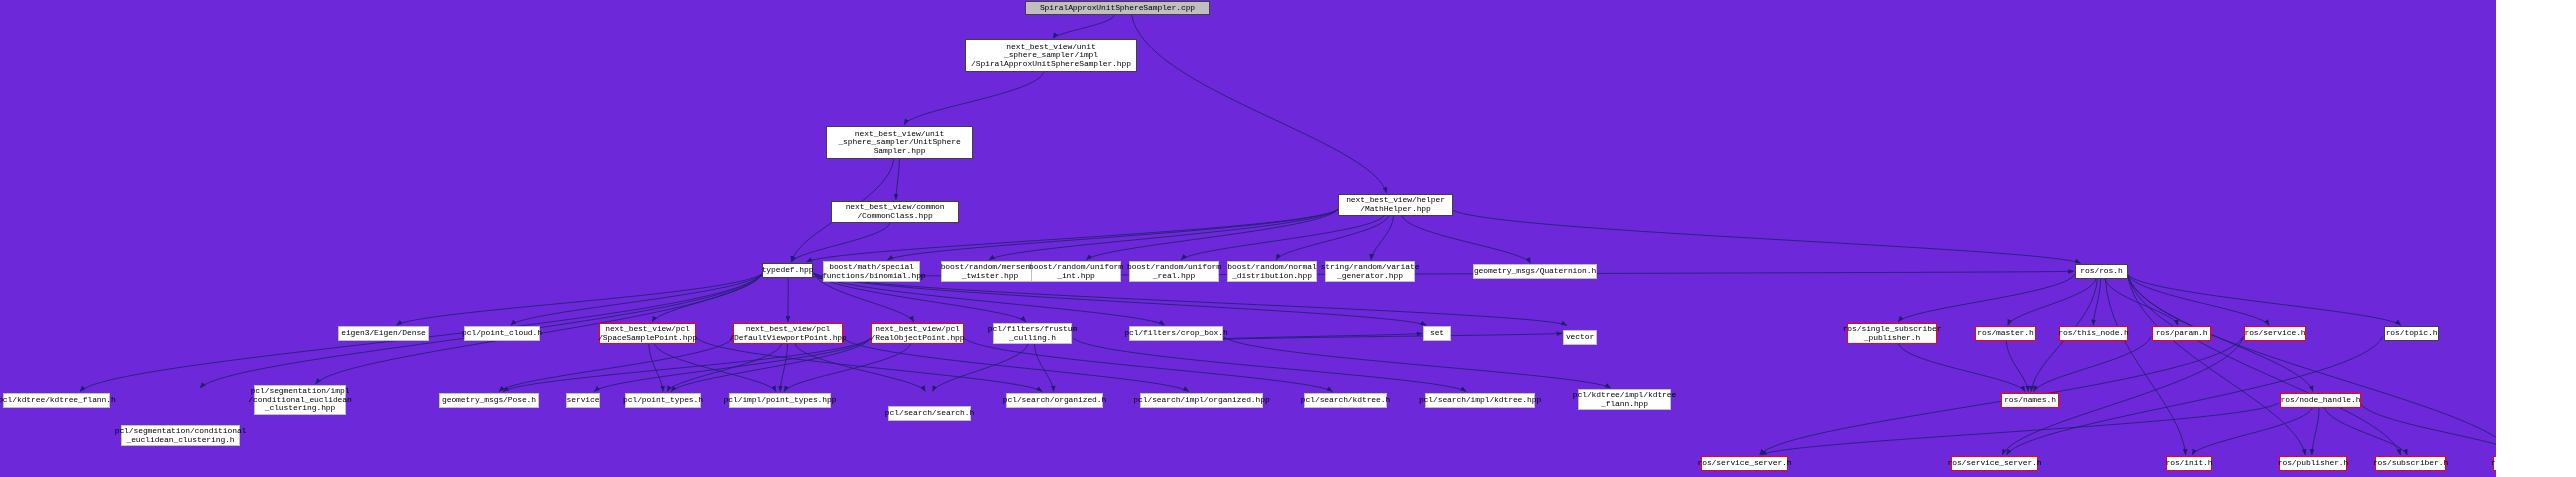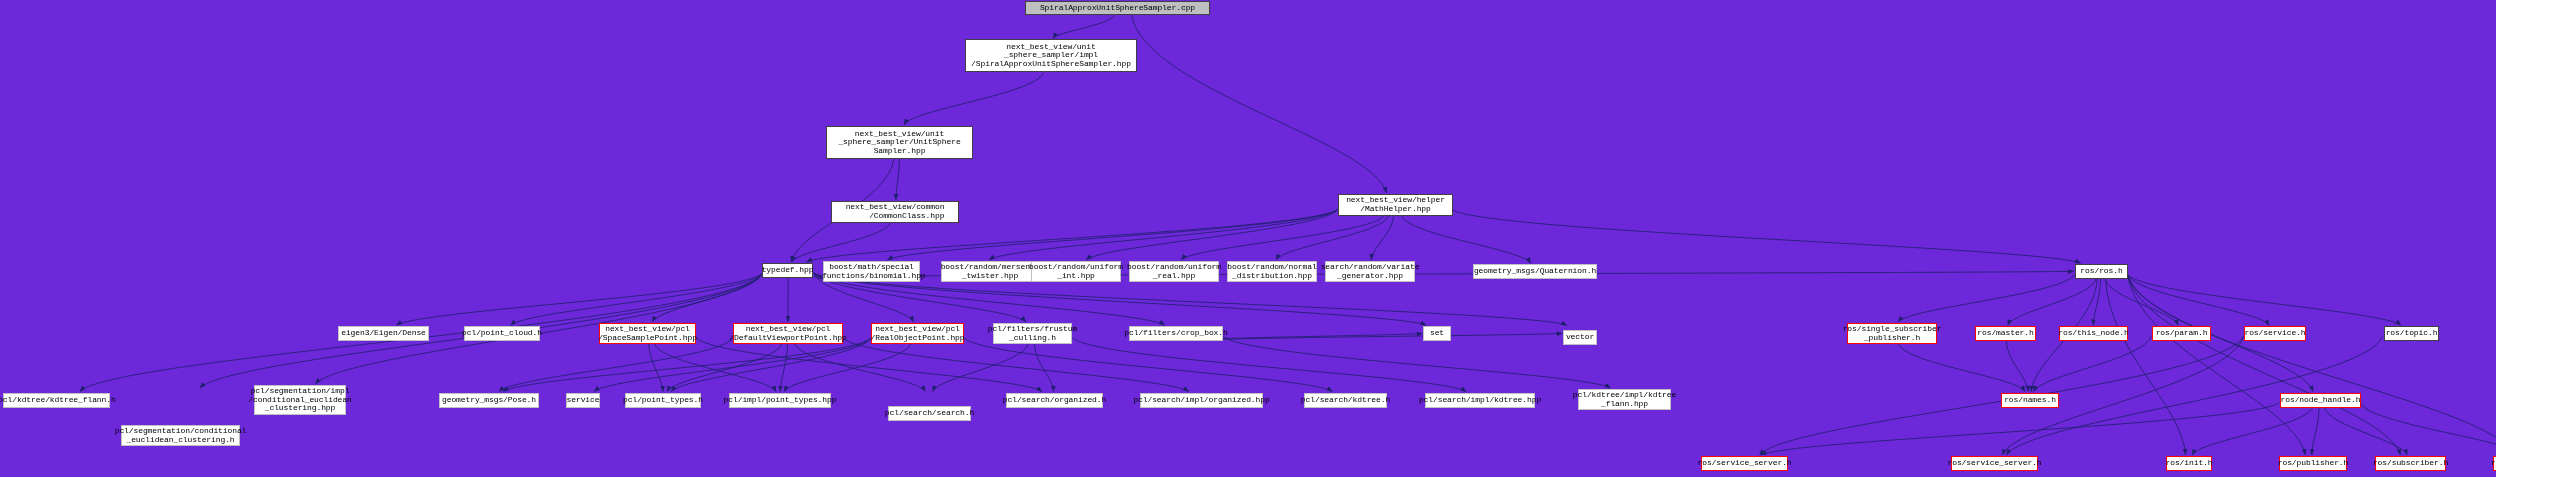--- a/index.html
+++ b/index.html
@@ -128,36 +128,36 @@
       </g>
   </svg>
   <div id="node-layer">
       <div class="gnode root" style="left: 1025px; top: 0.7px; width: 185px; height: 14.5px;">SpiralApproxUnitSphereSampler.cpp</div>
       <div class="gnode dark" style="left: 965px; top: 39px; width: 172px; height: 33px;">next_best_view/unit
 _sphere_sampler/impl
 /SpiralApproxUnitSphereSampler.hpp</div>
       <div class="gnode dark" style="left: 826px; top: 126px; width: 147px; height: 33px;">next_best_view/unit
 _sphere_sampler/UnitSphere
 Sampler.hpp</div>
-      <div class="gnode dark" style="left: 831px; top: 201px; width: 128px; height: 22px; text-align: right;">next_best_view/common
+      <div class="gnode dark" style="left: 831px; top: 201px; width: 128px; height: 22px;">next_best_view/common
 /CommonClass.hpp</div>
       <div class="gnode dark" style="left: 1338px; top: 194px; width: 115px; height: 22px;">next_best_view/helper
 /MathHelper.hpp</div>
       <div class="gnode dark" style="left: 762px; top: 263px; width: 51px; height: 14.5px;">typedef.hpp</div>
       <div class="gnode" style="left: 823px; top: 261px; width: 97px; height: 21px;">boost/math/special
 _functions/binomial.hpp</div>
       <div class="gnode" style="left: 941px; top: 261px; width: 98px; height: 21px;">boost/random/mersenne
 _twister.hpp</div>
       <div class="gnode" style="left: 1031px; top: 261px; width: 90px; height: 21px;">boost/random/uniform
 _int.hpp</div>
       <div class="gnode" style="left: 1129px; top: 261px; width: 90px; height: 21px;">boost/random/uniform
 _real.hpp</div>
       <div class="gnode" style="left: 1227px; top: 261px; width: 90px; height: 21px;">boost/random/normal
 _distribution.hpp</div>
-      <div class="gnode" style="left: 1325px; top: 261px; width: 90px; height: 21px;">search/random/variate
+      <div class="gnode" style="left: 1325px; top: 261px; width: 90px; height: 21px;">string/random/variate
 _generator.hpp</div>
       <div class="gnode" style="left: 1473px; top: 264px; width: 124px; height: 14.5px;">geometry_msgs/Quaternion.h</div>
       <div class="gnode dark" style="left: 2075px; top: 264px; width: 53px; height: 14.5px;">ros/ros.h</div>
       <div class="gnode" style="left: 338px; top: 326px; width: 91px; height: 14.5px;">eigen3/Eigen/Dense</div>
       <div class="gnode" style="left: 464px; top: 326px; width: 76px; height: 14.5px;">pcl/point_cloud.h</div>
       <div class="gnode red" style="left: 599px; top: 323px; width: 97px; height: 21.4px;">next_best_view/pcl
 /SpaceSamplePoint.hpp</div>
       <div class="gnode red" style="left: 733px; top: 323px; width: 110px; height: 21.4px;">next_best_view/pcl
 /DefaultViewportPoint.hpp</div>
       <div class="gnode red" style="left: 871px; top: 323px; width: 93px; height: 21.4px;">next_best_view/pcl

